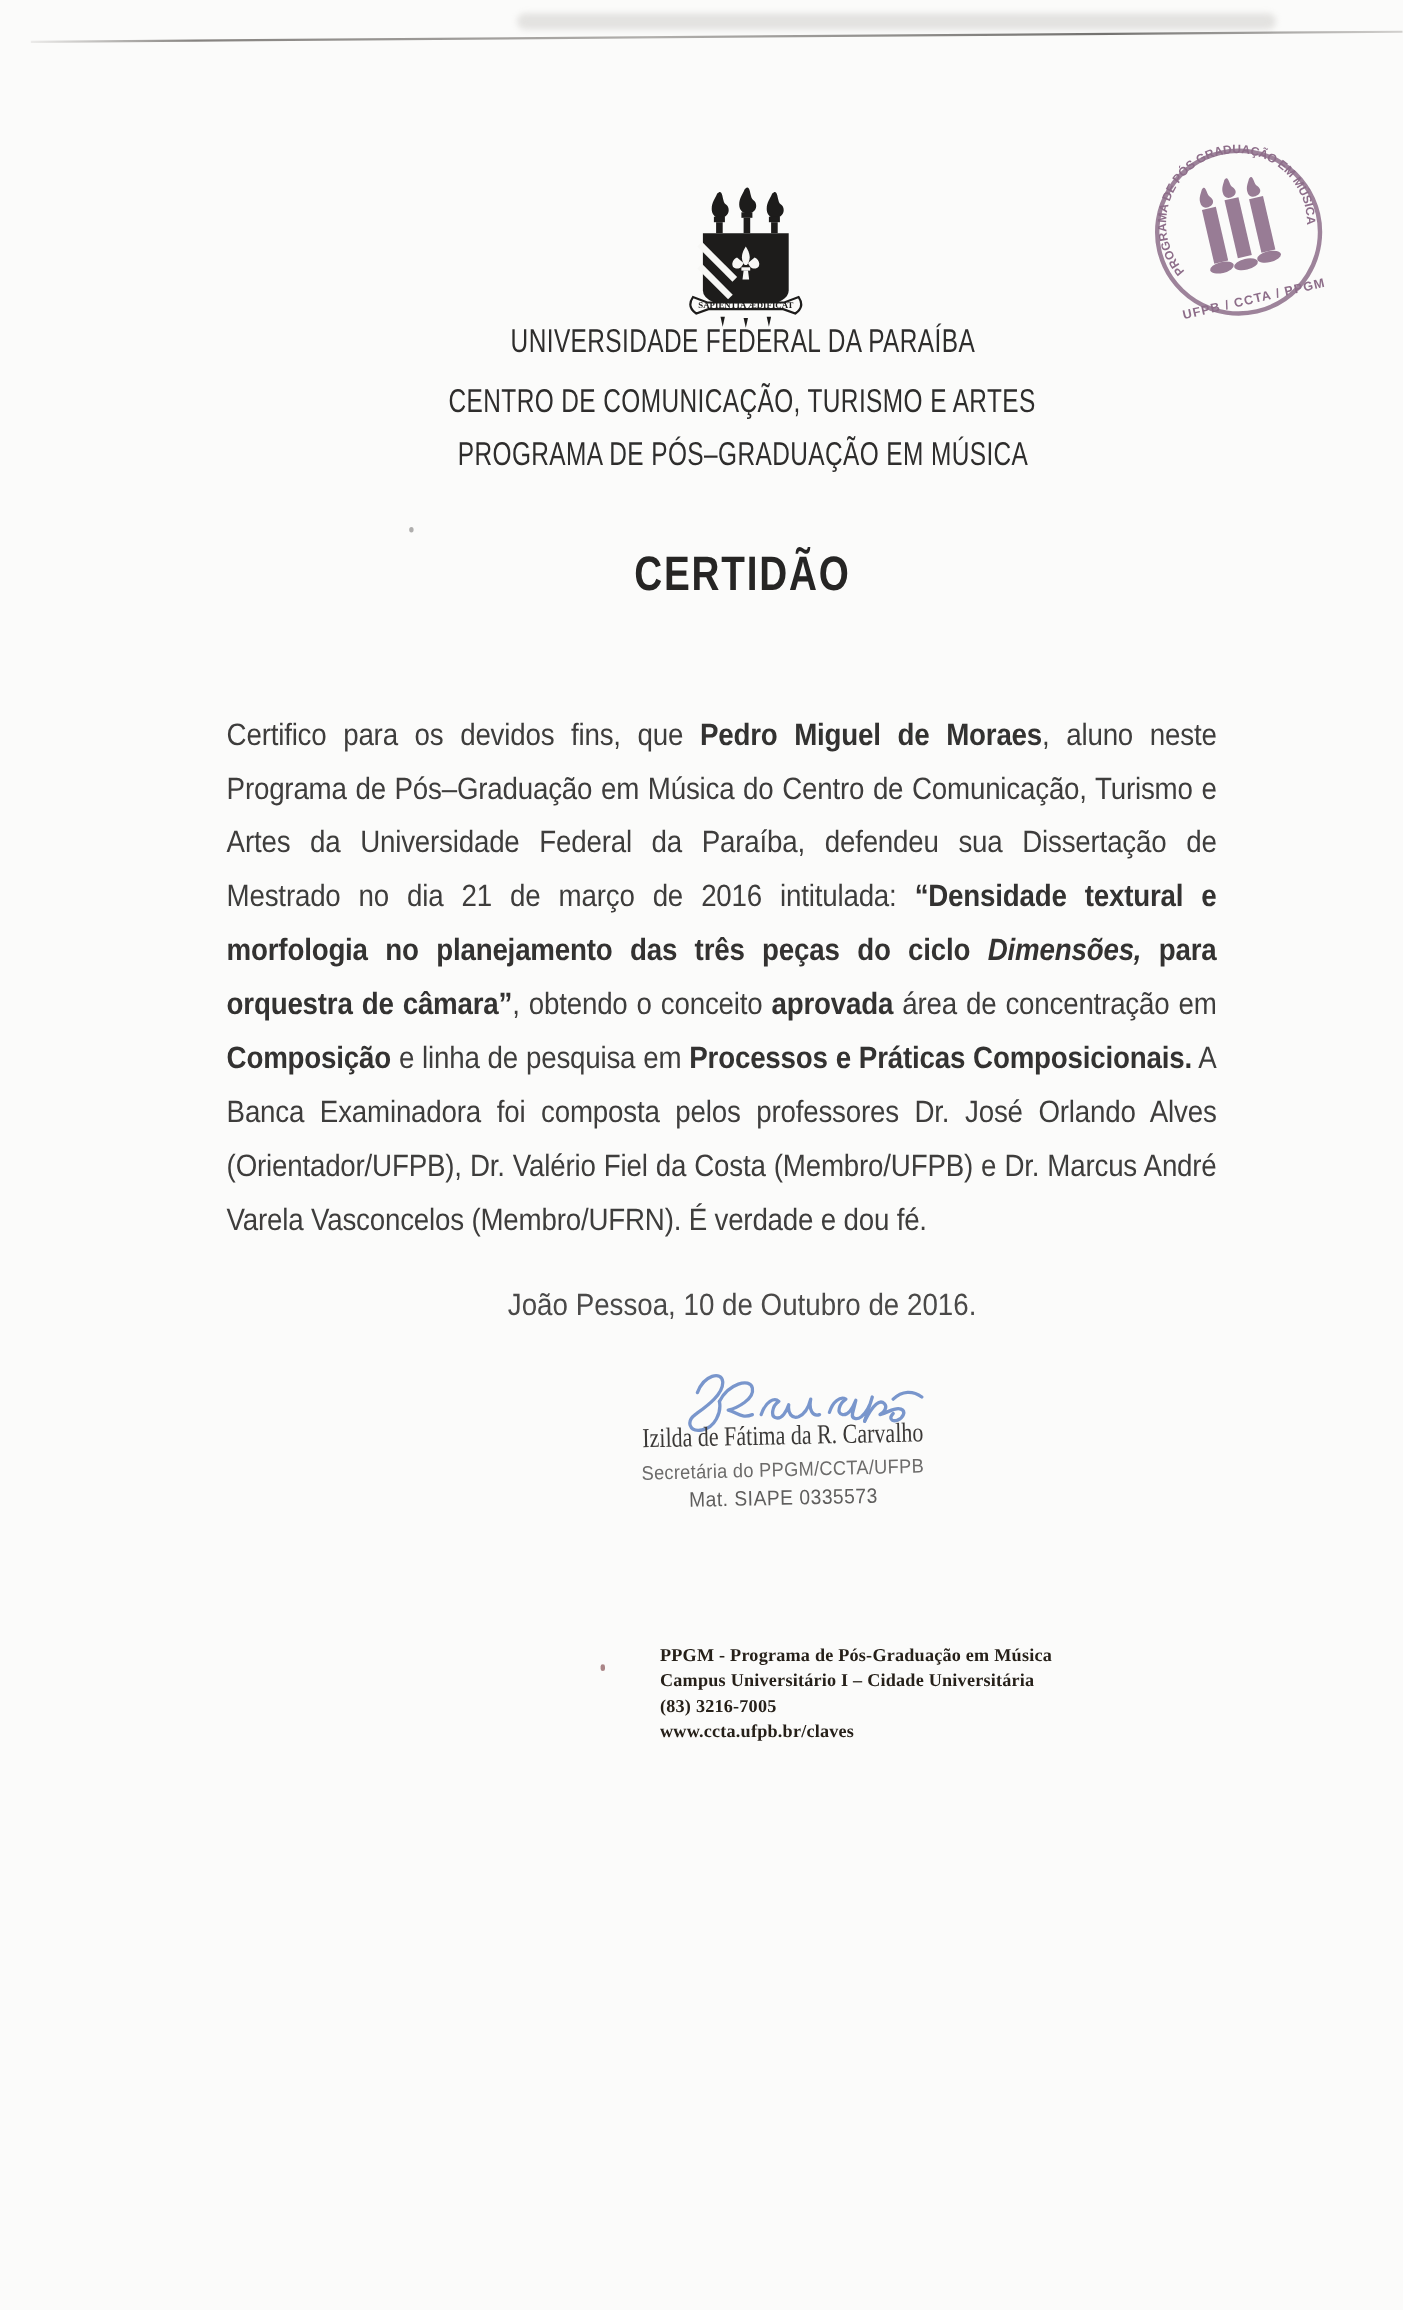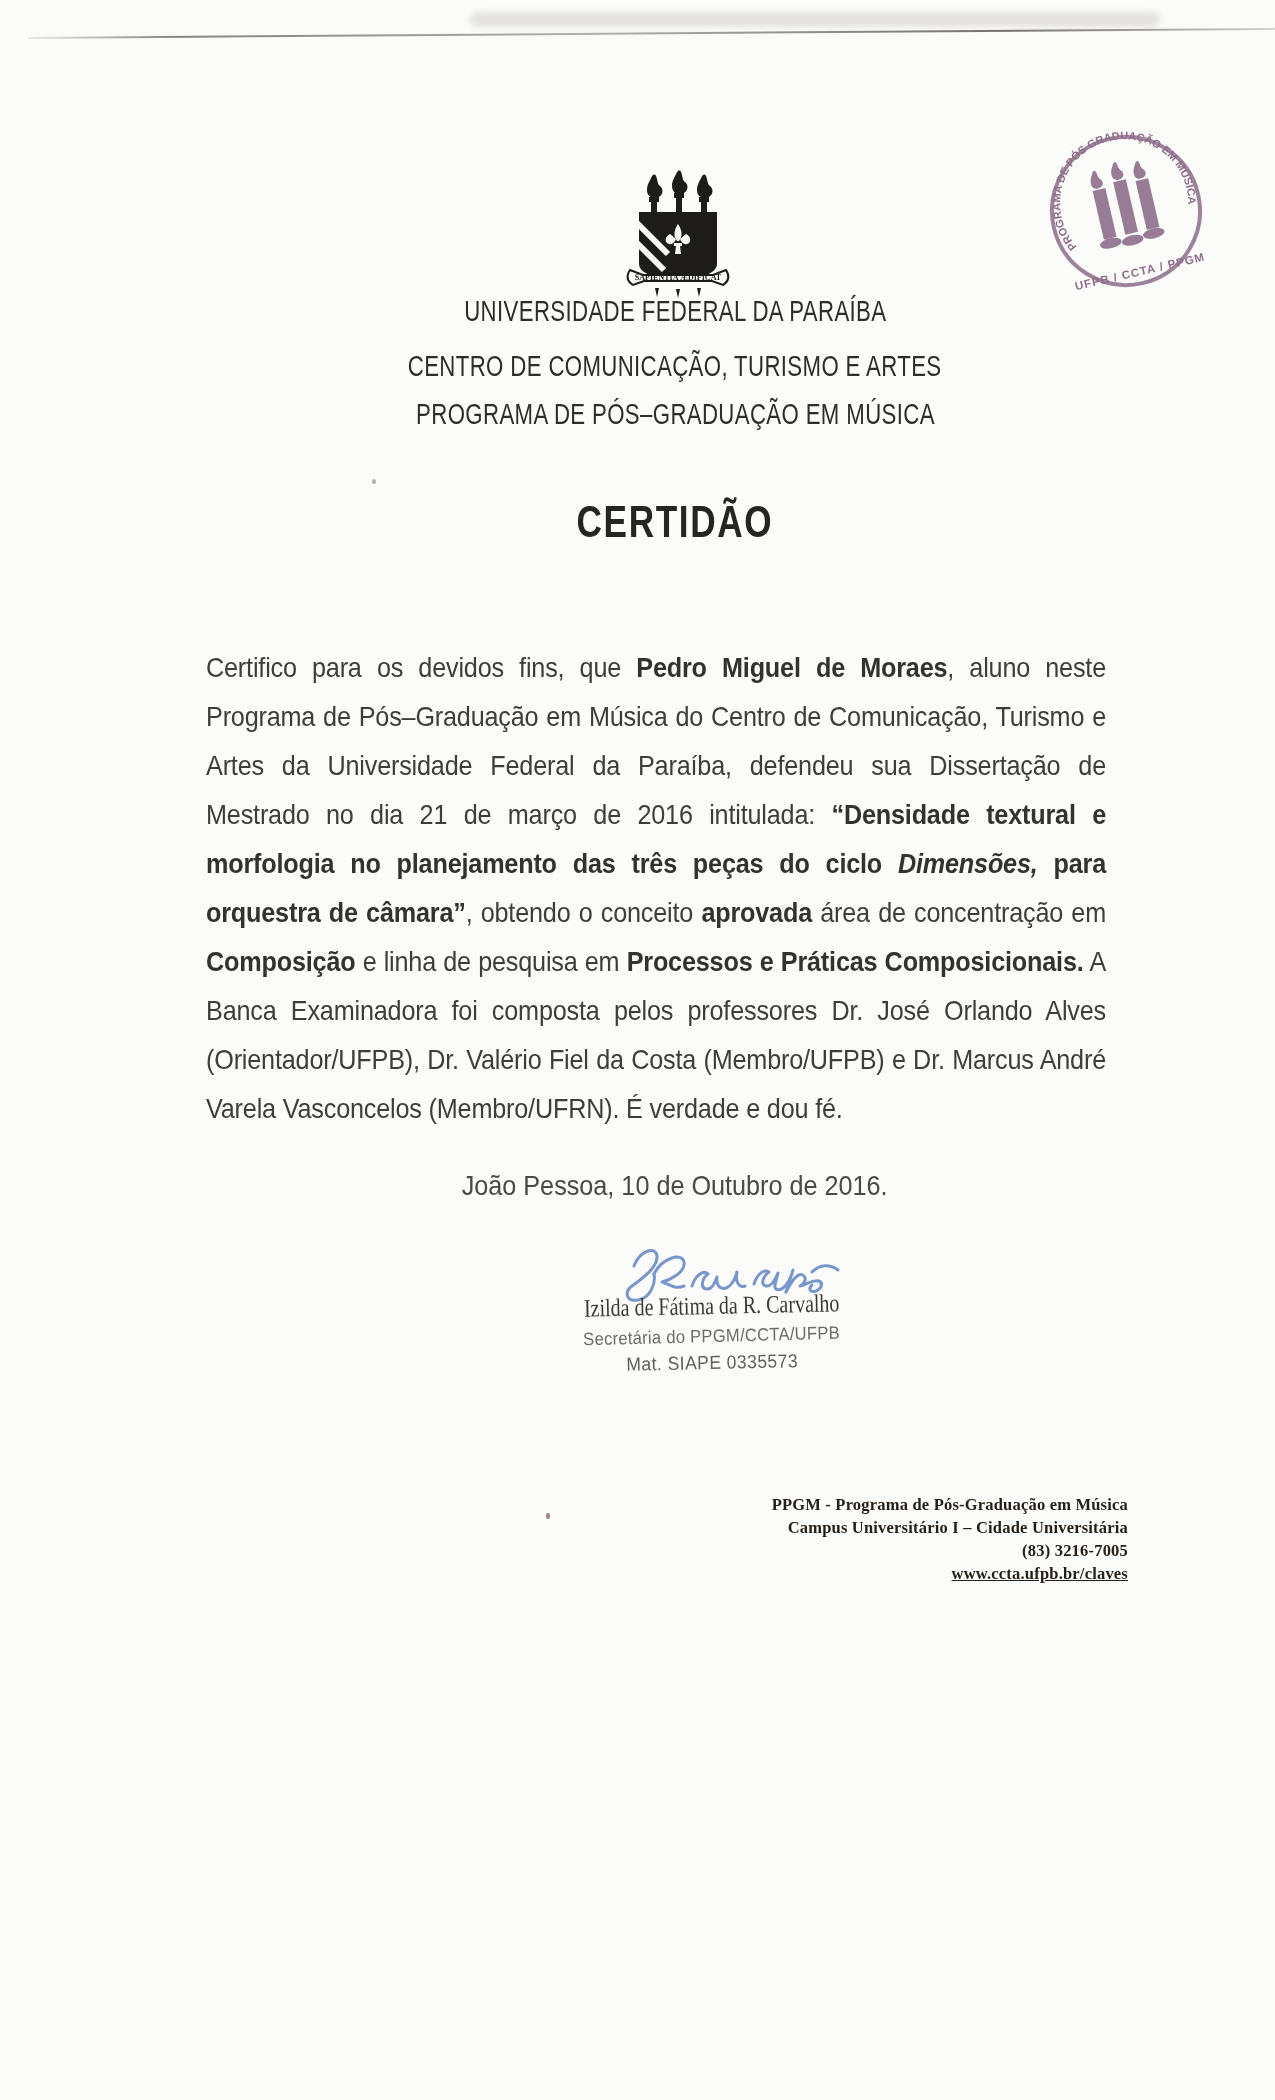--- a/index.html
+++ b/index.html
@@ -66,25 +66,25 @@
   .sig-col{position:absolute;left:512px;width:400px;text-align:center;}
   .sig-name{top:1292px;font-family:"Liberation Serif", serif;font-size:25px;color:#3b3937;}
   .sig-name > span{display:inline-block;transform:rotate(-1.2deg) scaleX(.8);}
   .sig-role{top:1326px;font-size:18px;color:#6c6b6a;}
   .sig-role > span{display:inline-block;transform:rotate(-1.5deg) scaleX(.92);letter-spacing:.3px;}
   .sig-mat{top:1352px;font-size:19px;color:#5f5e5d;}
   .sig-mat > span{display:inline-block;transform:rotate(-1.2deg) scaleX(.92);letter-spacing:.5px;}
 
   
   .footer{
-    position:absolute;left:600px;top:1493px;width:528px;text-align:right;
+    position:absolute;left:600px;top:1493px;width:528px;text-align:left;
     font-family:"Liberation Serif", serif;font-weight:bold;
     font-size:16.5px;line-height:23px;color:#262019;letter-spacing:.2px;
   }
-  .footer .u{text-decoration:underline;}
+  .footer .u{}
 </style>
 </head>
 <body>
 
 <div class="sheet">
 
   <div class="scan-smudge"></div>
   <div class="scan-line"></div>
   <div class="speck1"></div>
   <div class="speck2"></div>

